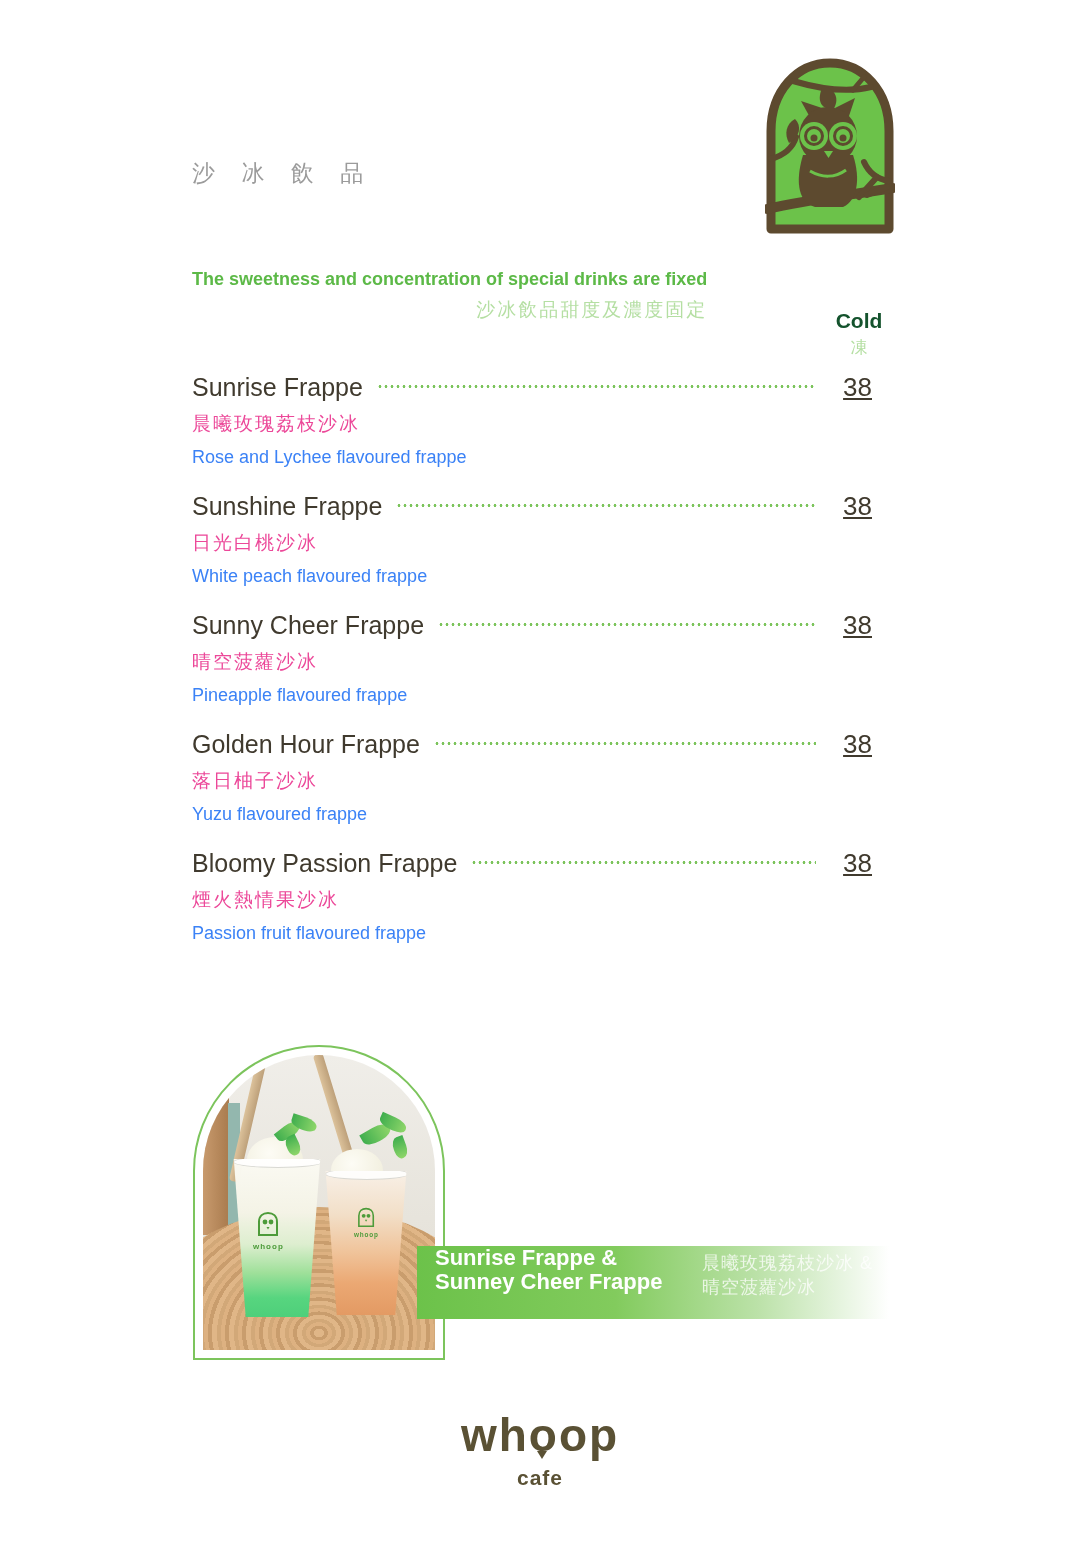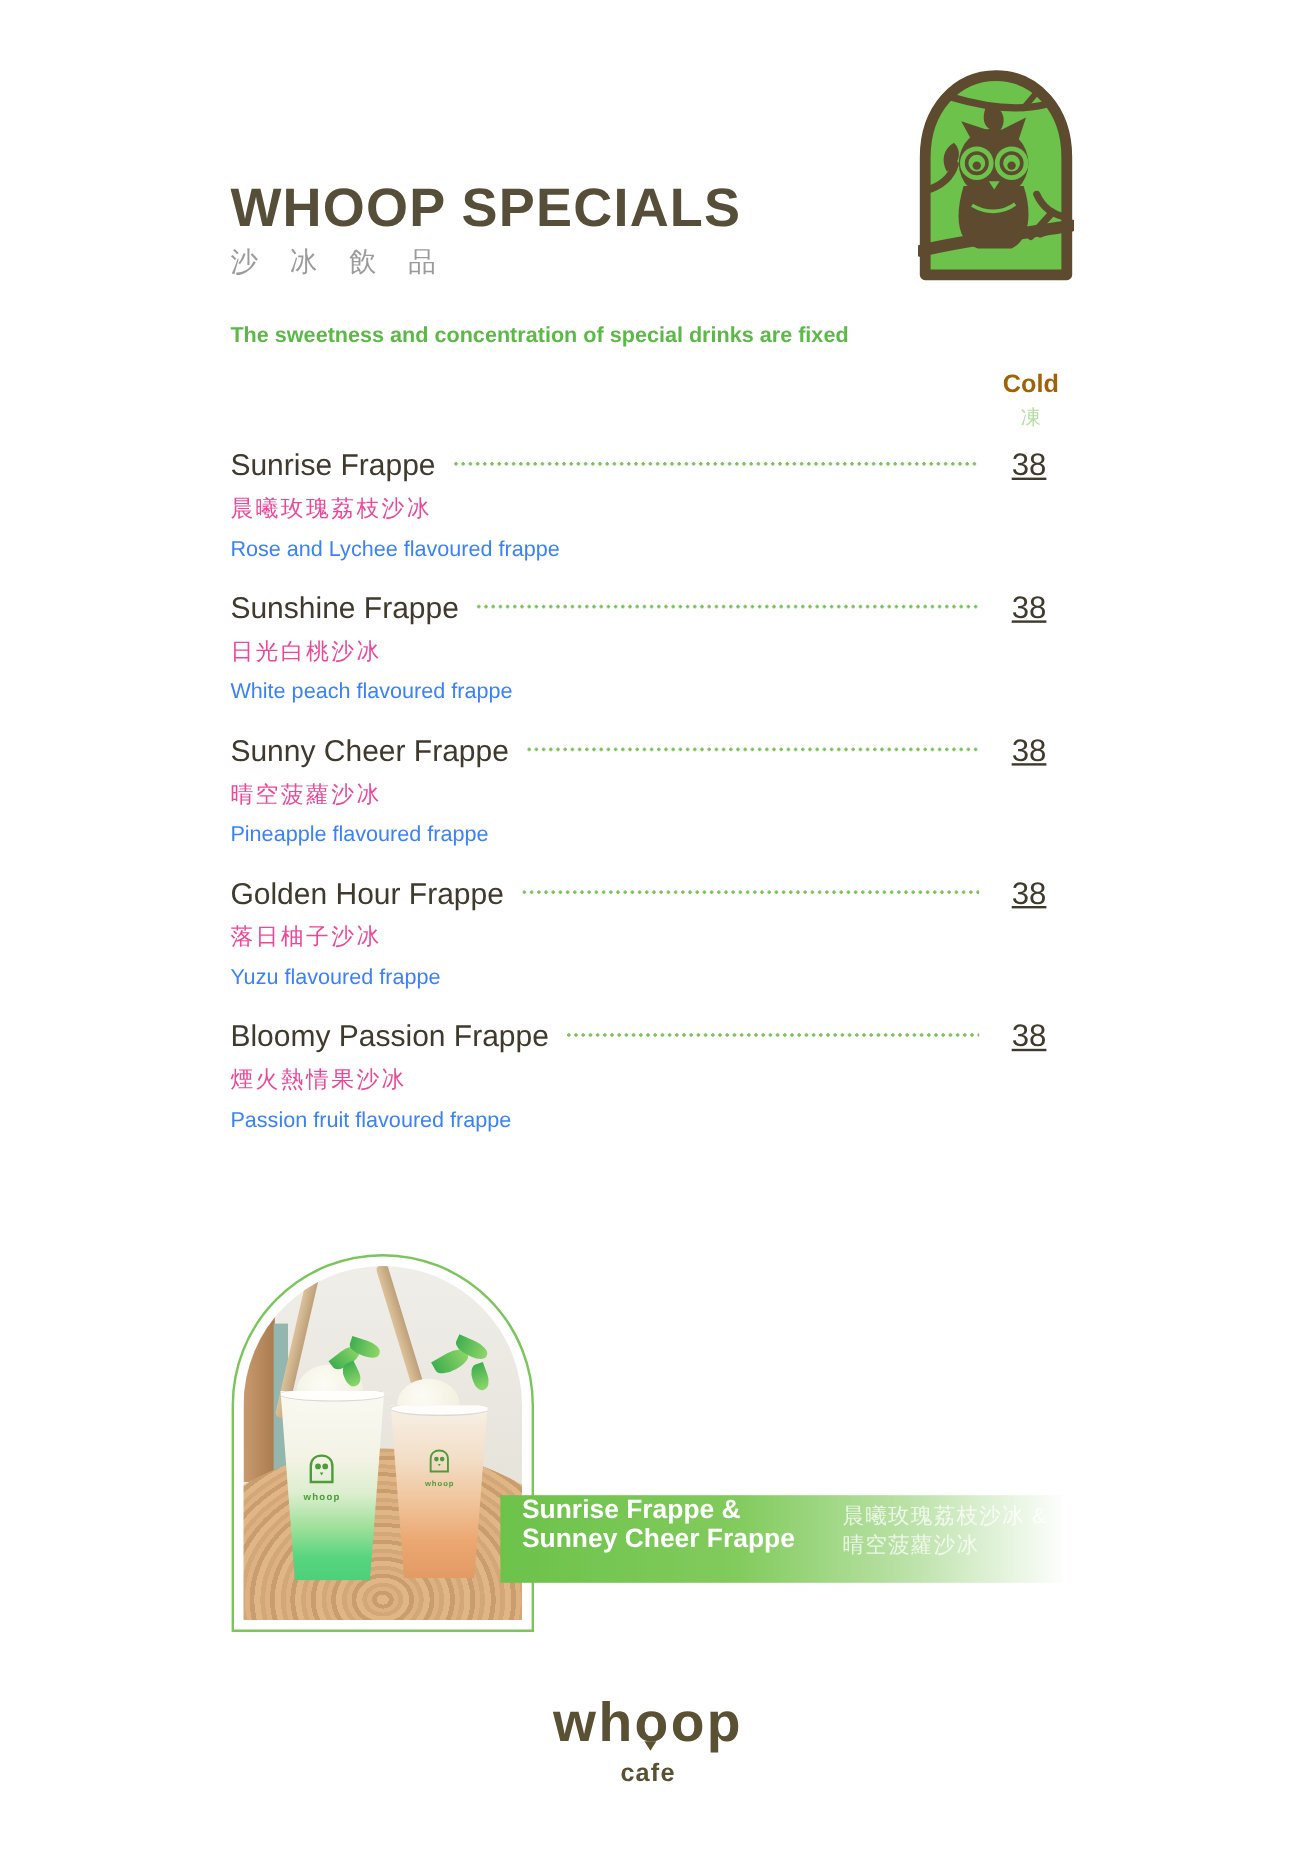--- a/index.html
+++ b/index.html
@@ -11,21 +11,21 @@
   .owl-logo{position:absolute;left:765px;top:57px;width:130px;height:178px;}
   
   .header{position:absolute;left:192px;top:150px;}
   .title{font-size:45px;font-weight:700;color:#564e38;letter-spacing:1px;line-height:1;}
   .title-zh{margin-top:8px;font-size:23px;color:#9b9b9b;letter-spacing:10px;}
   .note{position:absolute;left:192px;top:269px;text-align:right;}
   .note-en{font-size:18px;font-weight:700;color:#5cb947;}
   .note-zh{margin-top:7px;font-size:19px;color:#b5dfa3;letter-spacing:2px;}
   
   .cold{position:absolute;left:806px;top:309px;width:106px;text-align:center;}
-  .cold-en{font-size:21px;font-weight:700;color:#a16207;}
+  .cold-en{font-size:21px;font-weight:700;color:#14532d;}
   .cold-zh{margin-top:3px;font-size:17px;color:#b5dfa3;}
   
   .menu{position:absolute;left:192px;top:372px;width:680px;}
   .menu-item{height:119px;}
   .item-row{display:flex;align-items:baseline;}
   .item-name{font-size:25px;color:#403a2e;white-space:nowrap;font-weight:500;text-align:right;}
   .leader{flex:1;height:3px;margin:0 12px 5px 14px;align-self:flex-end;position:relative;bottom:10px;
     background-image:radial-gradient(circle,#7cc45c 1.3px,rgba(0,0,0,0) 1.6px);
     background-size:6px 3px;background-repeat:repeat-x;background-position:0 50%;}
   .item-price{font-size:26px;color:#403a2e;width:44px;text-align:right;font-weight:500;text-decoration:underline;}
@@ -105,25 +105,25 @@
     <circle cx="78" cy="79" r="14" fill="#6cc24a"></circle>
     <circle cx="49" cy="79" r="8.5" fill="none" stroke="#5d4a2f" stroke-width="3"></circle>
     <circle cx="78" cy="79" r="8.5" fill="none" stroke="#5d4a2f" stroke-width="3"></circle>
     <circle cx="49" cy="81" r="3.5" fill="#5d4a2f"></circle>
     <circle cx="78" cy="81" r="3.5" fill="#5d4a2f"></circle>
     <path d="M59,94 L68,94 L63.5,101 Z" fill="#6cc24a"></path>
     <path d="M45,114 C57,121 70,121 81,113" stroke="#6cc24a" stroke-width="3" fill="none"></path>
   </svg>
 
   <div class="header">
-    <div class="title">WHOOP SPECIALS</div>
     <div class="title-zh">沙 冰 飲 品</div>
   </div>
   <div class="note">
     <div class="note-en">The sweetness and concentration of special drinks are fixed</div>
+    <div class="note-zh">沙冰飲品甜度及濃度固定</div>
   </div>
 
   <div class="cold">
     <div class="cold-en">Cold</div>
     <div class="cold-zh">凍</div>
   </div>
 
   <div class="menu">
 
     <div class="menu-item">

